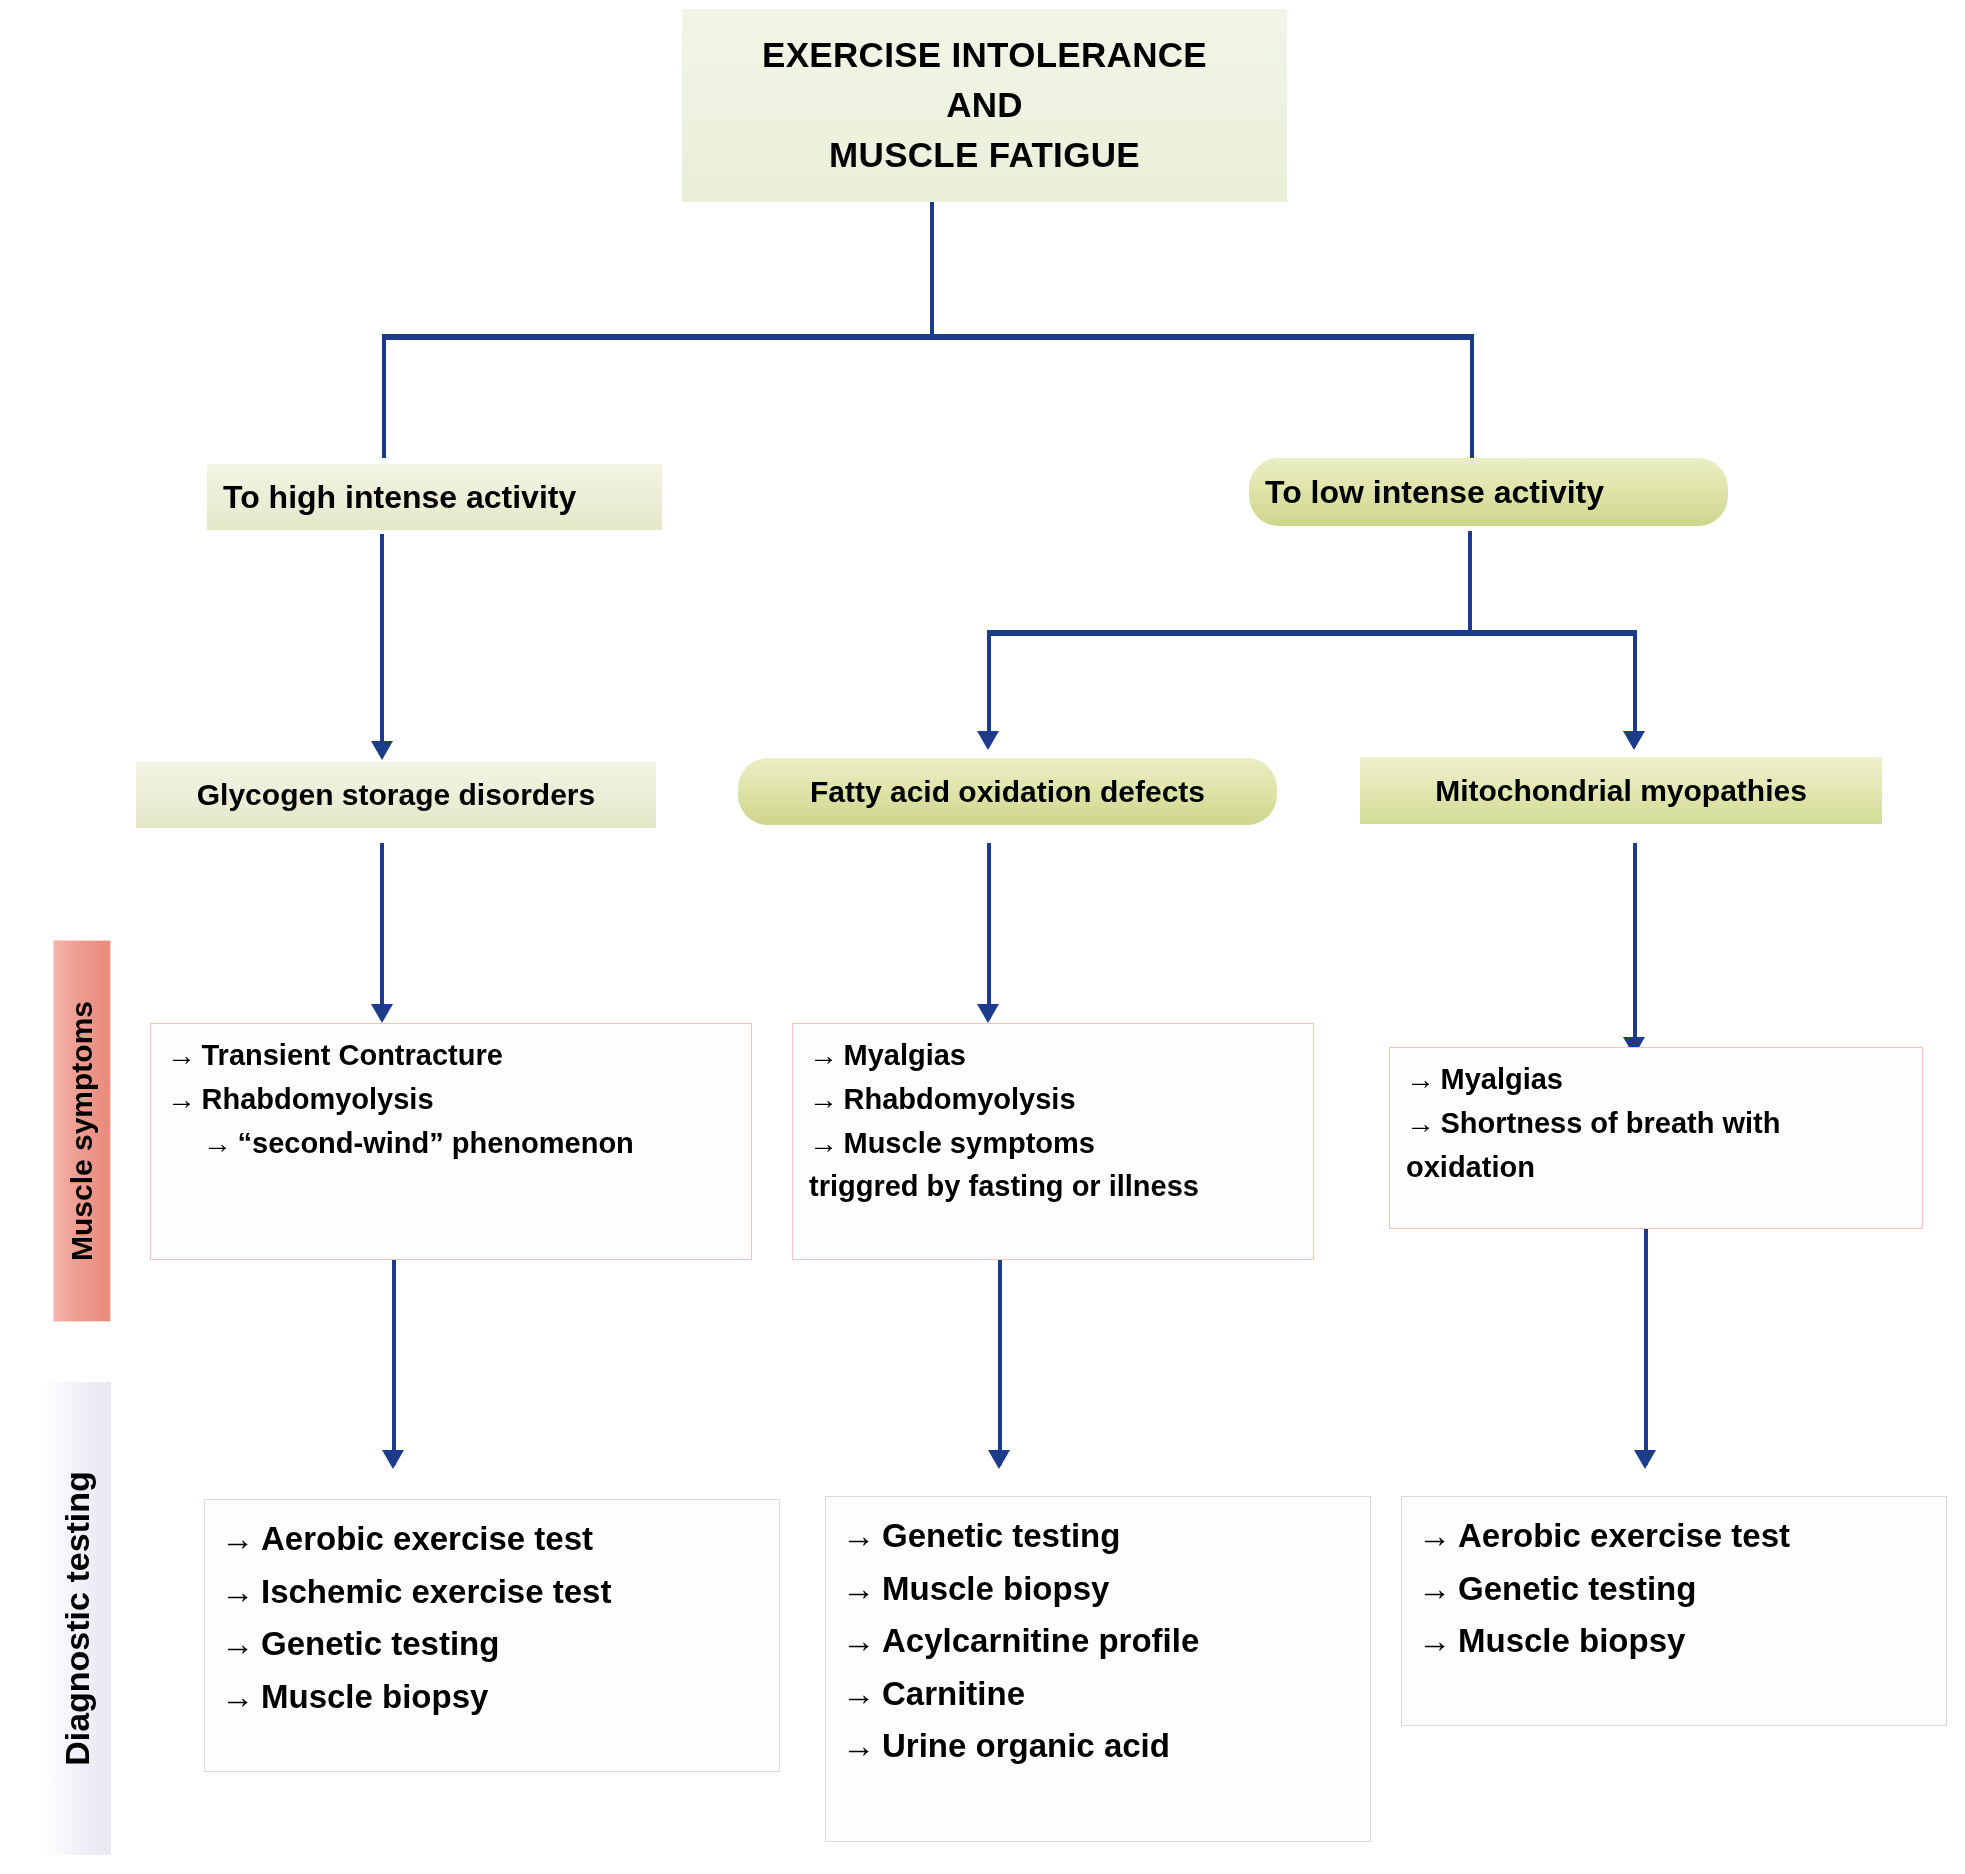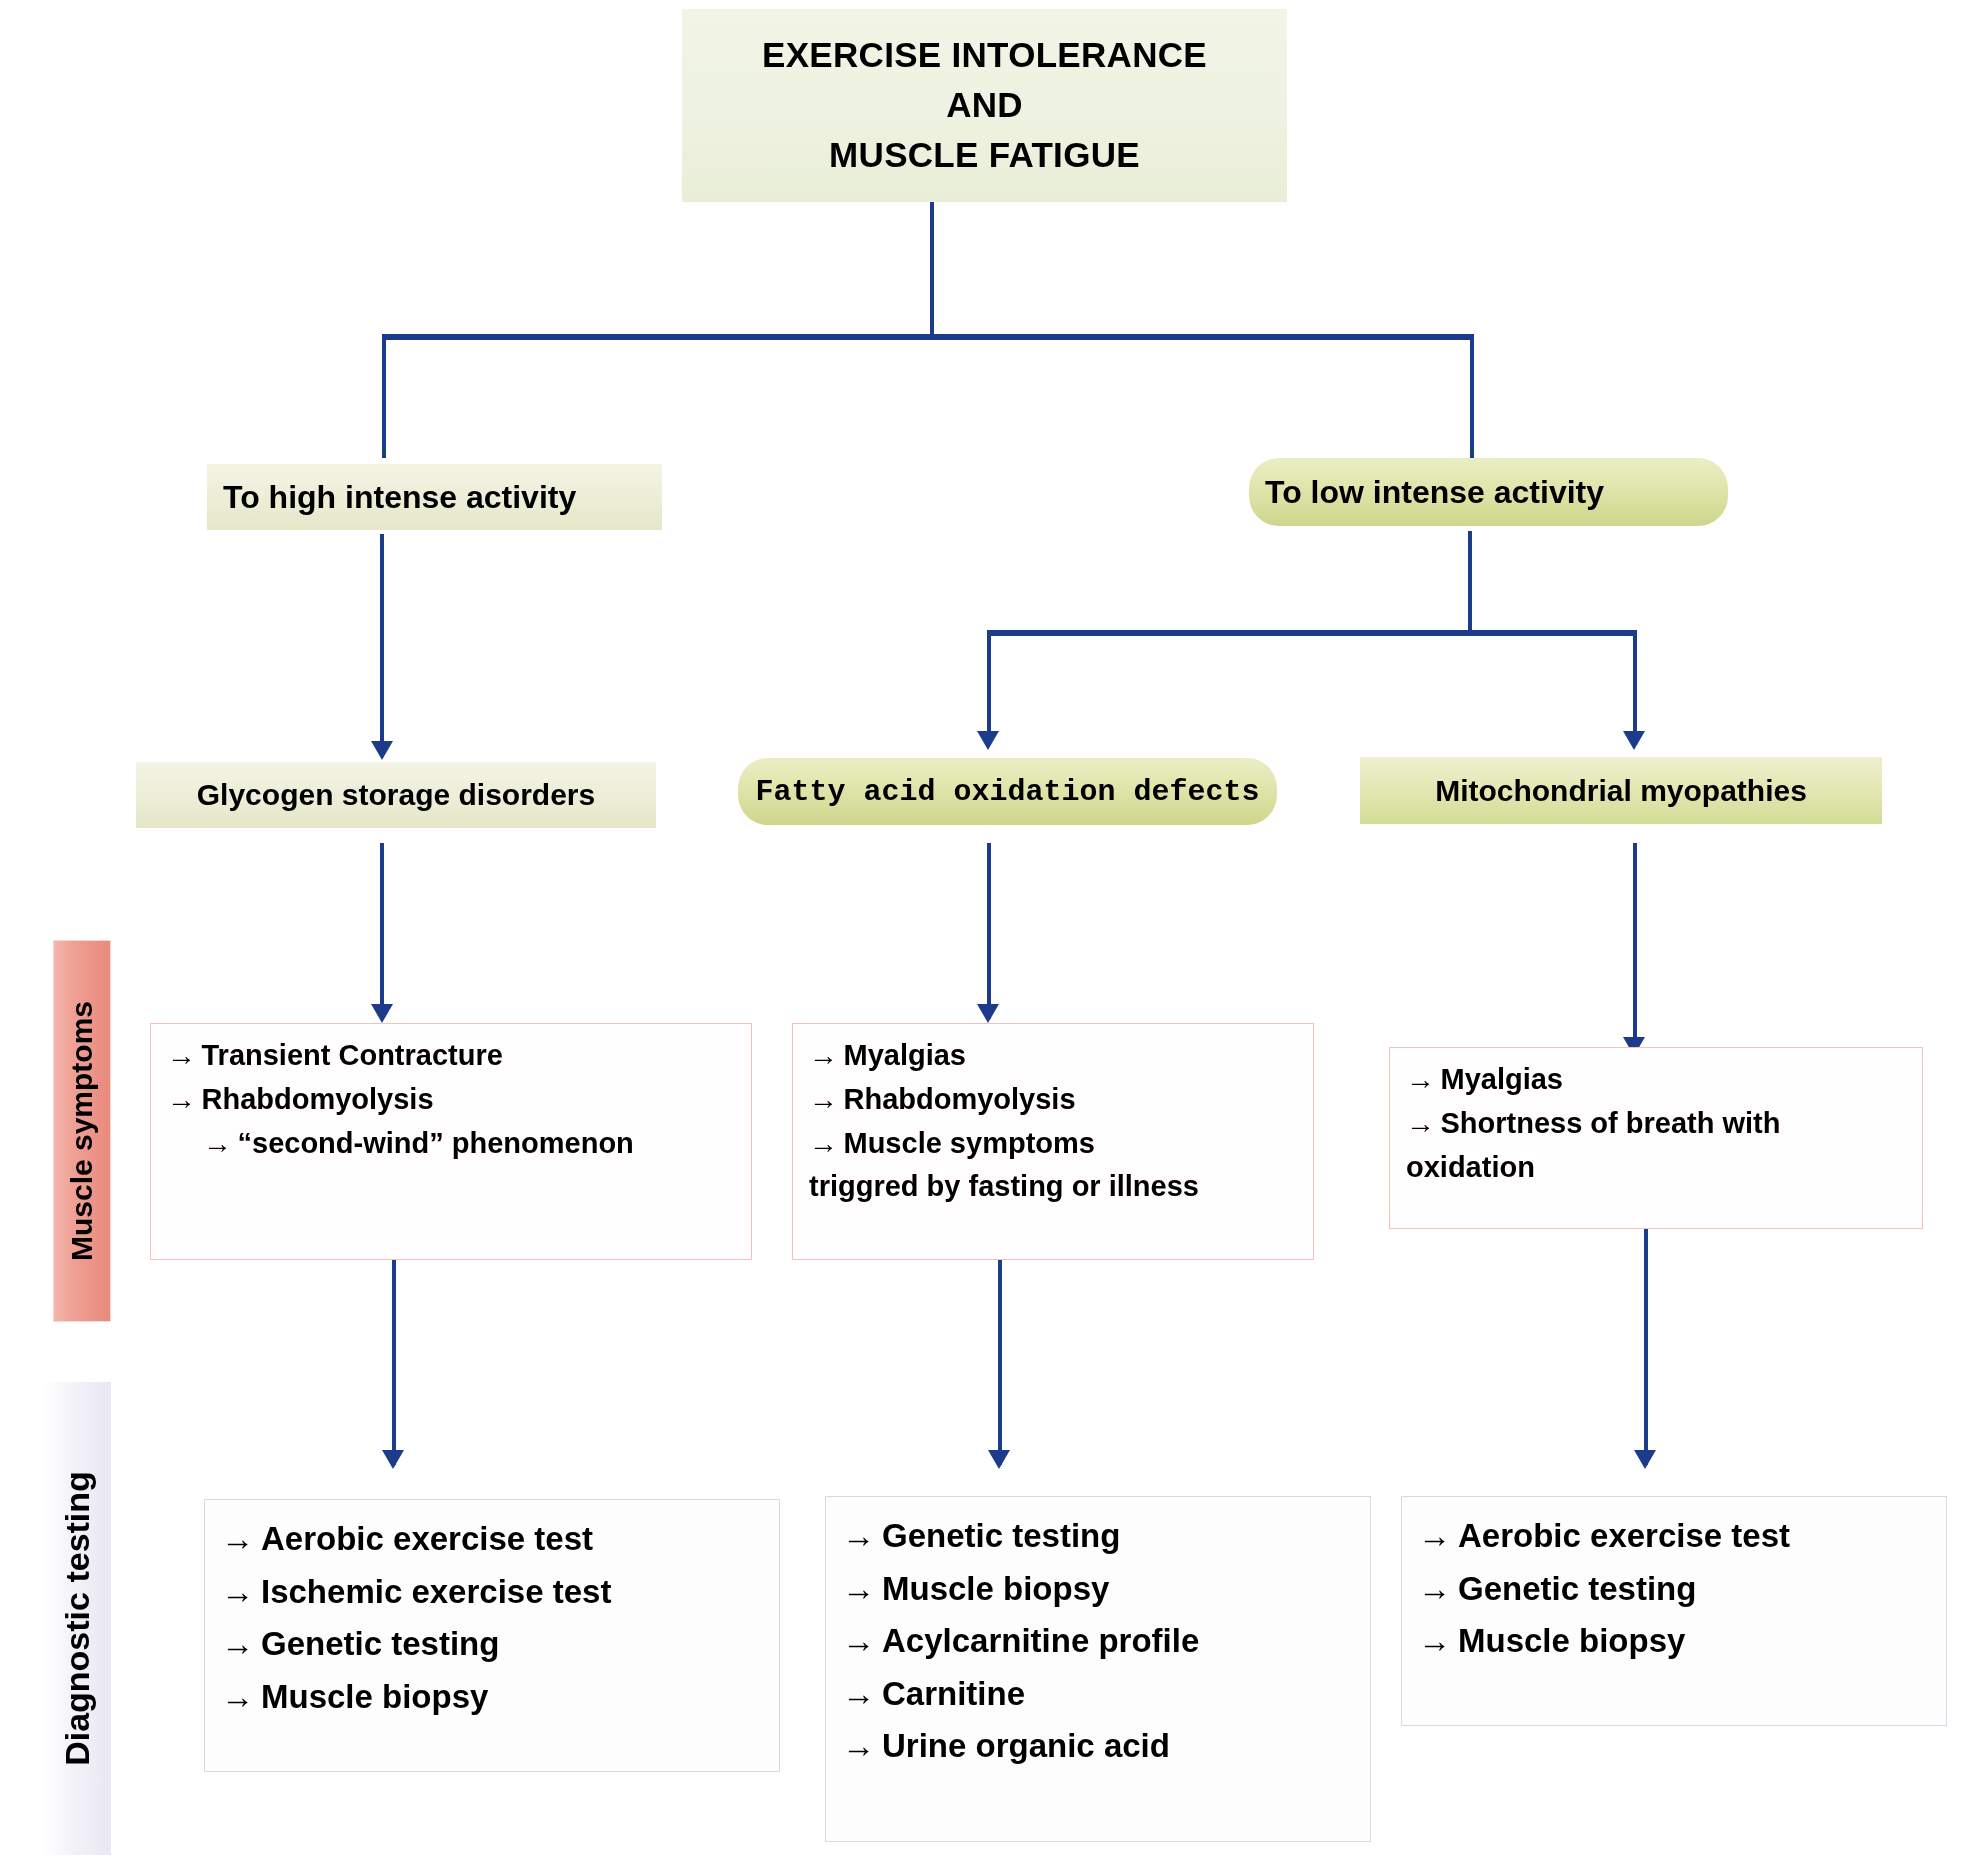--- a/index.html
+++ b/index.html
@@ -166,21 +166,21 @@
   </div>
 
   <div class="node band olive" style="left:1249px;top:458px;width:479px;height:68px;font-size:32px;">
     <span class="band-label">To low intense activity</span>
   </div>
 
   <div class="node band pale center" style="left:136px;top:762px;width:520px;height:66px;font-size:30px;">
     <span class="band-label">Glycogen storage disorders</span>
   </div>
 
-  <div class="node band olive center" style="left:738px;top:758px;width:539px;height:67px;font-size:30px;font-family:Liberation Mono, monospace;">
+  <div class="node band olive center" style="left:738px;top:758px;width:539px;height:67px;font-size:30px;">
     <span class="band-label">Fatty acid oxidation defects</span>
   </div>
 
   <div class="node band olive2 center" style="left:1360px;top:757px;width:522px;height:67px;font-size:30px;">
     <span class="band-label">Mitochondrial  myopathies</span>
   </div>
 
   <div class="node side-label pink" style="left:53px;top:940px;width:58px;height:382px;font-size:30px;">
     <span>Muscle symptoms</span>
   </div>

